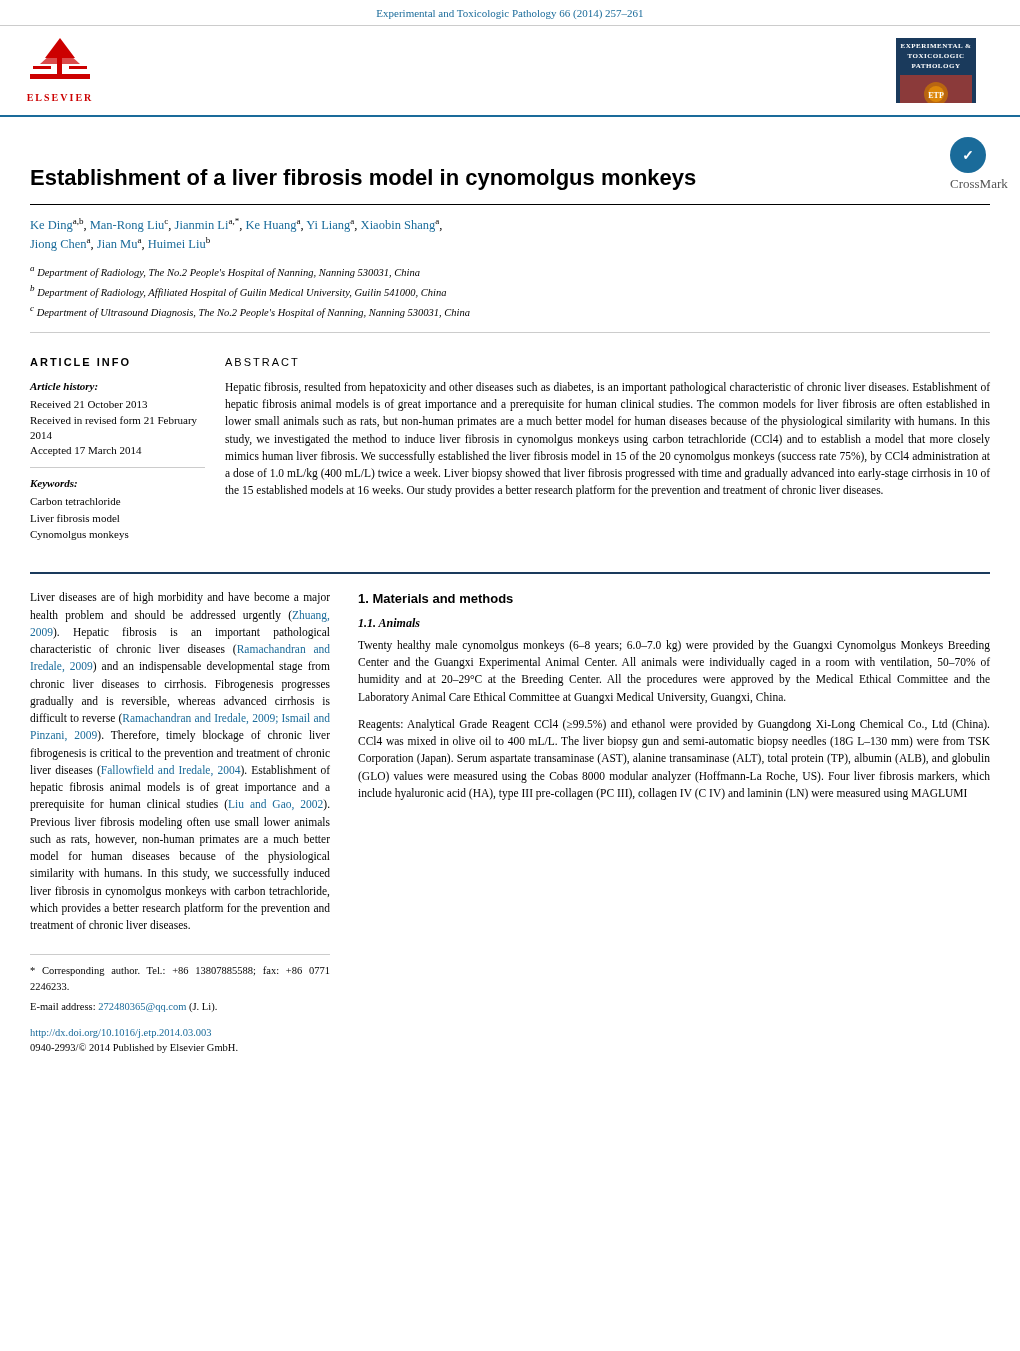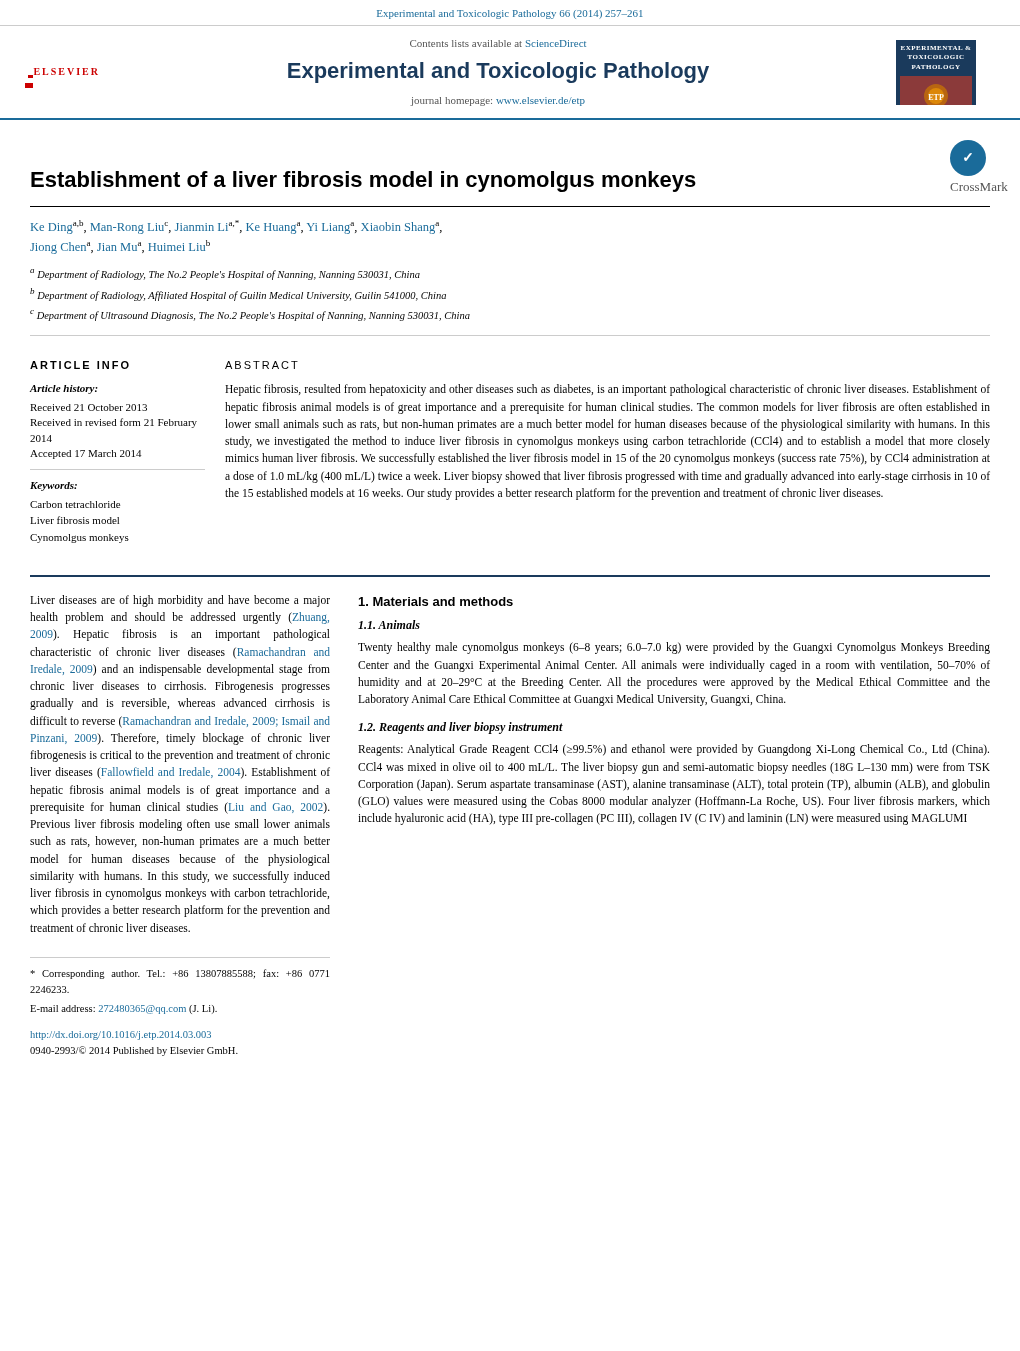--- a/index.html
+++ b/index.html
@@ -22,21 +22,21 @@
     .journal-header {
       display: flex;
       align-items: center;
       justify-content: space-between;
       padding: 10px 20px;
       border-bottom: 2px solid #1a6b9a;
     }
     .elsevier-logo {
       width: 80px;
       display: flex;
-      flex-direction: row;
+      flex-direction: column;
       align-items: center;
     }
     .elsevier-text {
       font-size: 10px;
       color: #cc0000;
       font-weight: bold;
       letter-spacing: 2px;
     }
     .journal-center {
       text-align: center;
@@ -263,31 +263,20 @@
         <polygon points="35,10 15,28 55,28" fill="#cc0000" opacity="0.7"></polygon>
 
         <rect x="8" y="30" width="18" height="3" fill="#cc0000"></rect>
 
         <rect x="44" y="30" width="18" height="3" fill="#cc0000"></rect>
       </svg>
     </div>
     <div class="elsevier-text">ELSEVIER</div>
   </div>
 
-  <div class="journal-center">
-    <div class="contents-line">
-      <span>Contents lists available at</span>
-      <a href="#" class="link-text">ScienceDirect</a>
-    </div>
-    <div class="journal-title">Experimental and Toxicologic Pathology</div>
-    <div class="journal-homepage">
-      <span>journal homepage:</span>
-      <a href="#" class="link-text">www.elsevier.de/etp</a>
-    </div>
-  </div>
 
   <div class="journal-logo-img">
     <div style="background:#1a3a5c;color:white;padding:4px;text-align:center;width:80px;">
       <div style="font-size:7px;font-weight:bold;letter-spacing:0.5px;text-transform:uppercase;">EXPERIMENTAL &amp; TOXICOLOGIC PATHOLOGY</div>
       <div style="background:#8B3A3A;height:38px;margin-top:3px;display:flex;align-items:center;justify-content:center;">
         <svg width="55" height="35" viewBox="0 0 55 35">
           <rect x="0" y="0" width="55" height="35" fill="#8B3A3A"></rect>
           <circle cx="27" cy="18" r="12" fill="#cc7700" opacity="0.7"></circle>
           <circle cx="27" cy="18" r="8" fill="#ffaa00" opacity="0.5"></circle>
           <text x="27" y="22" text-anchor="middle" font-size="8" fill="white" font-weight="bold">ETP</text>
@@ -380,18 +369,17 @@
       <div class="doi-section">
         <a href="#" class="link-text">http://dx.doi.org/10.1016/j.etp.2014.03.003</a><br>
         <span>0940-2993/© 2014 Published by Elsevier GmbH.</span>
       </div>
     </div>
 
     <div class="right-col">
       <div class="section-heading">1.  Materials and methods</div>
       <div class="subsection-heading">1.1.  Animals</div>
       <div class="para">Twenty healthy male cynomolgus monkeys (6–8 years; 6.0–7.0 kg) were provided by the Guangxi Cynomolgus Monkeys Breeding Center and the Guangxi Experimental Animal Center. All animals were individually caged in a room with ventilation, 50–70% of humidity and at 20–29°C at the Breeding Center. All the procedures were approved by the Medical Ethical Committee and the Laboratory Animal Care Ethical Committee at Guangxi Medical University, Guangxi, China.</div>
-      <div class="subsection-heading">1.2.  Reagents and liver biopsy instrument</div>
       <div class="para">Reagents: Analytical Grade Reagent CCl4 (≥99.5%) and ethanol were provided by Guangdong Xi-Long Chemical Co., Ltd (China). CCl4 was mixed in olive oil to 400 mL/L. The liver biopsy gun and semi-automatic biopsy needles (18G L–130 mm) were from TSK Corporation (Japan). Serum aspartate transaminase (AST), alanine transaminase (ALT), total protein (TP), albumin (ALB), and globulin (GLO) values were measured using the Cobas 8000 modular analyzer (Hoffmann-La Roche, US). Four liver fibrosis markers, which include hyaluronic acid (HA), type III pre-collagen (PC III), collagen IV (C IV) and laminin (LN) were measured using MAGLUMI</div>
     </div>
   </div>
 
 </div>
 
 </body></html>

